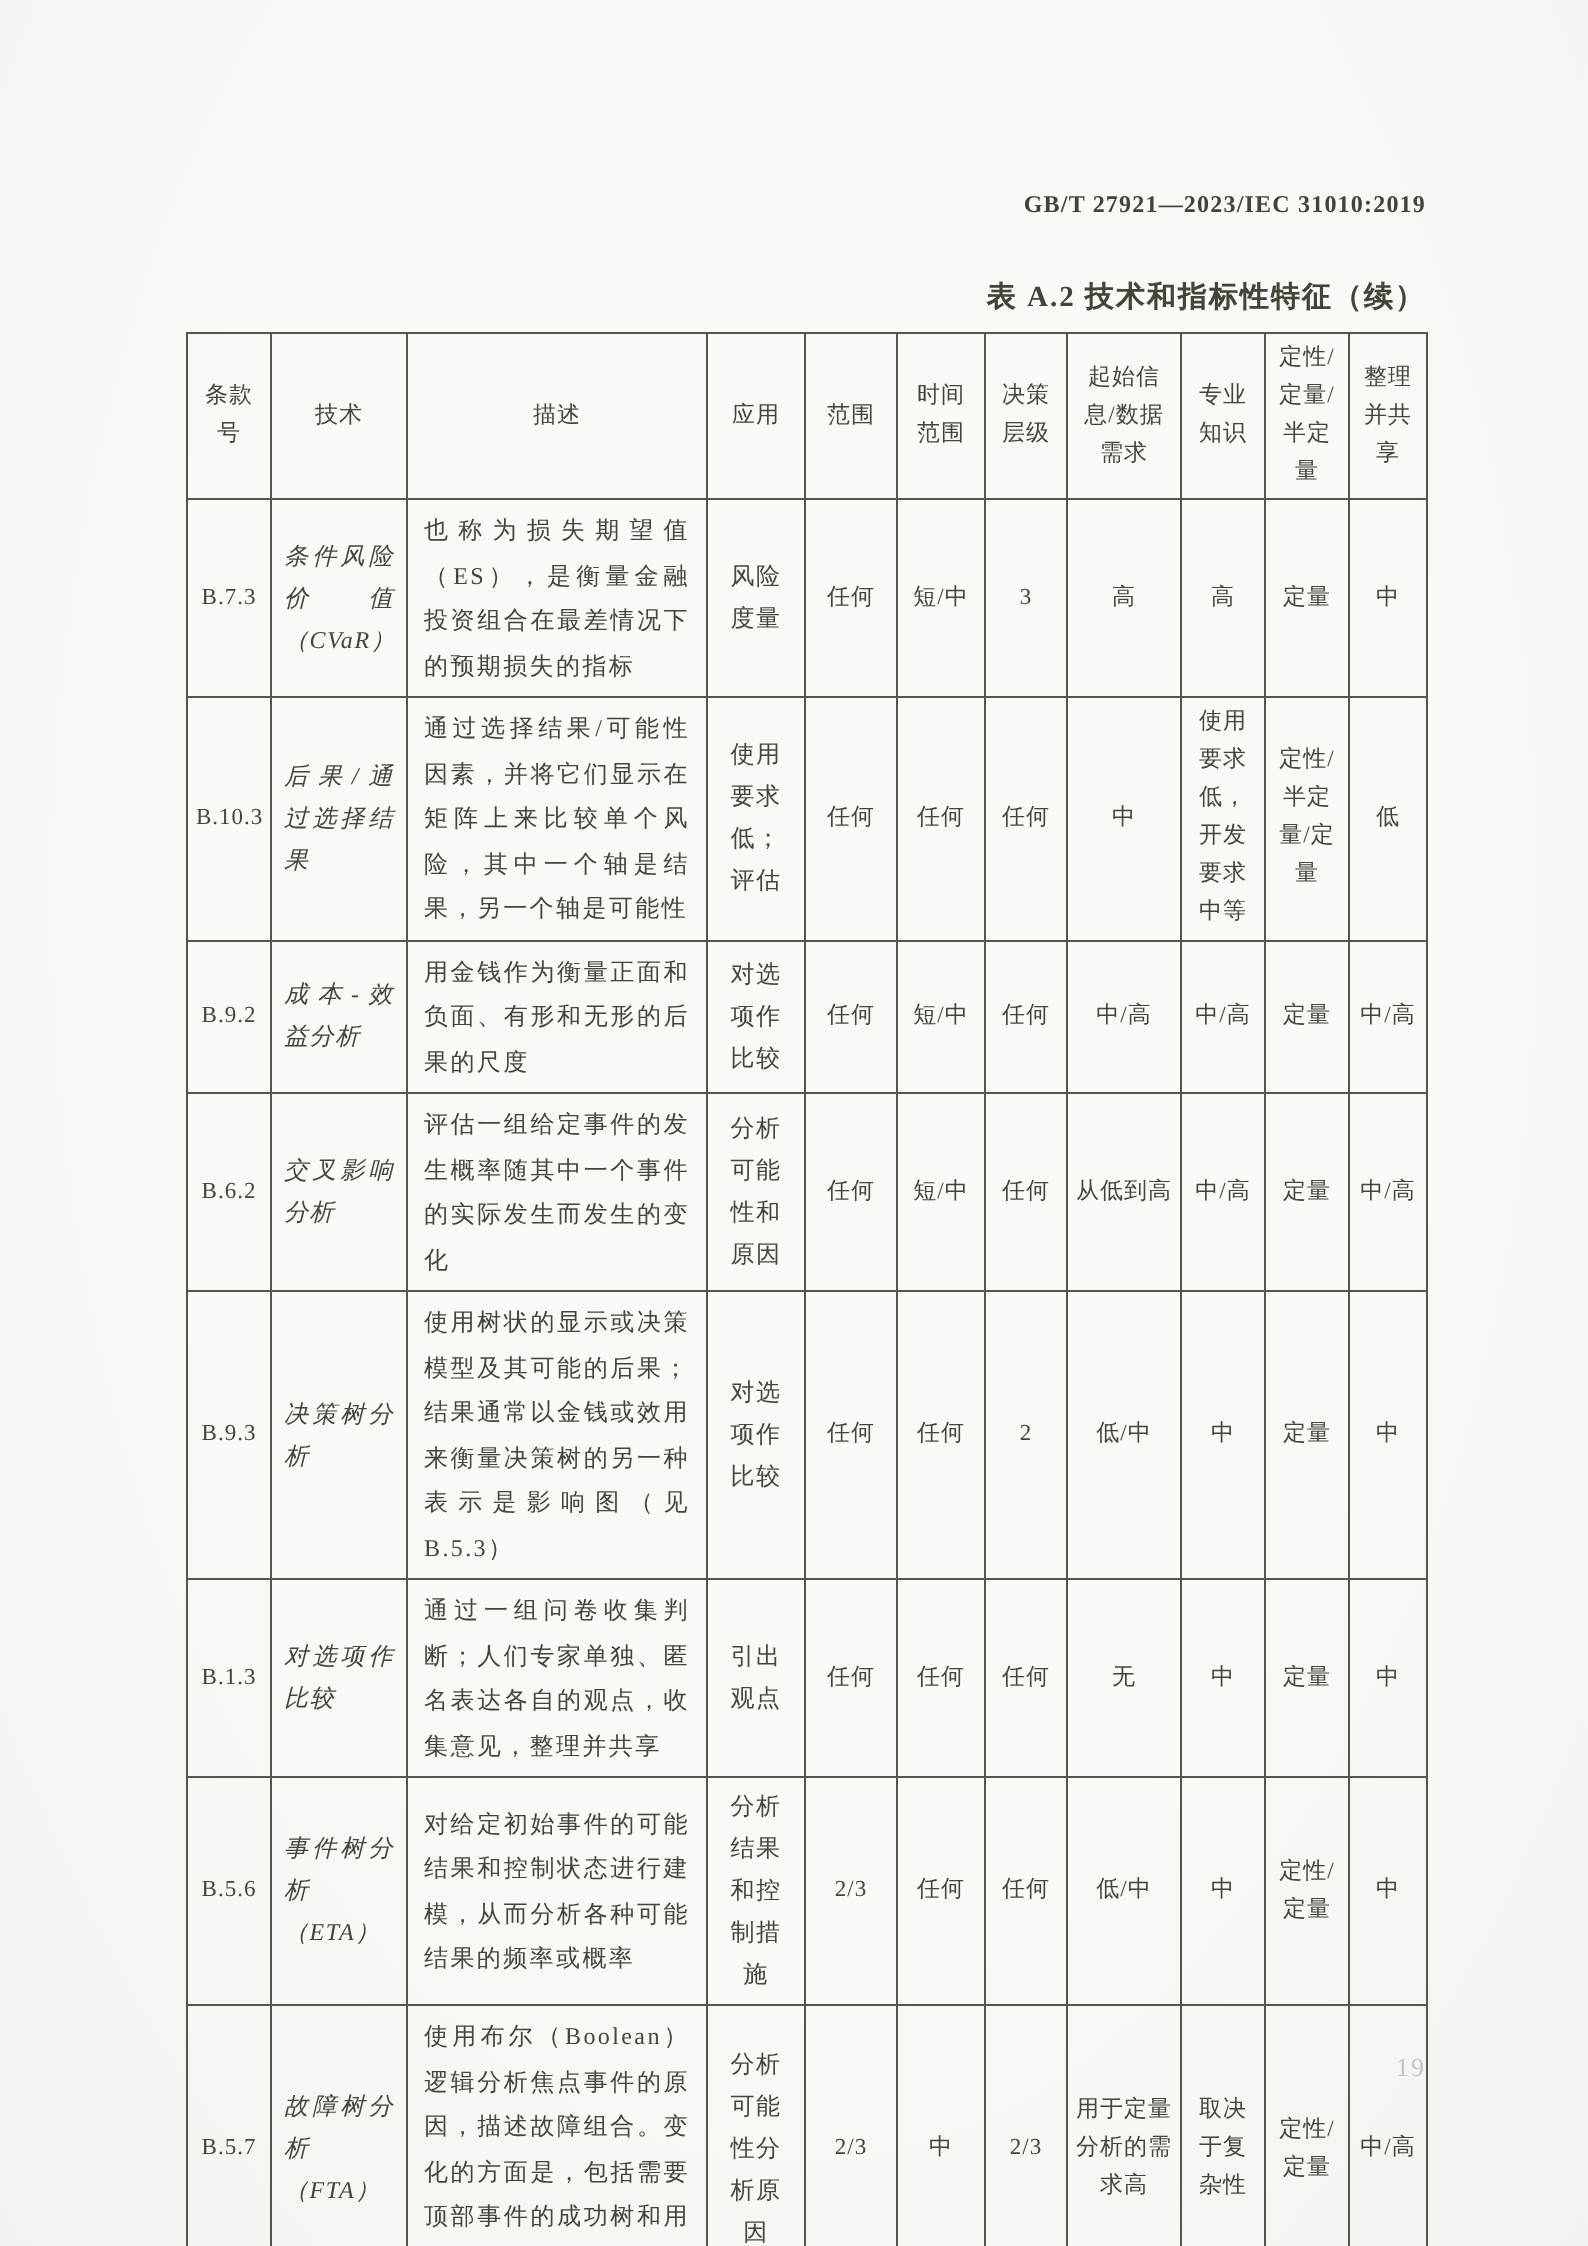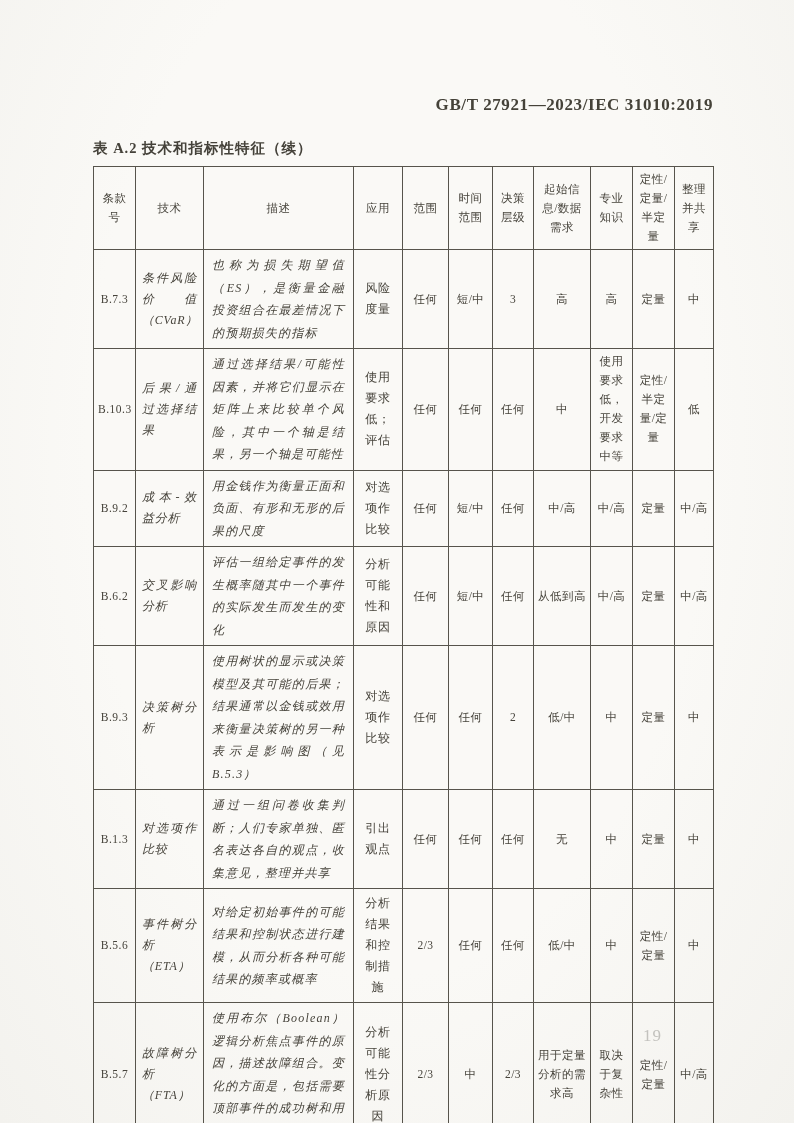--- a/index.html
+++ b/index.html
@@ -12,29 +12,29 @@
     color:#3f3d37;
   }
   .page{
     position:absolute;inset:0;
     background:
       radial-gradient(ellipse at 50% 40%, #faf9f6 55%, #f3f2ee 100%);
   }
   .doc-code{
     position:absolute;
     top:95px; right:81px;
-    font-size:17px;
+    font-size:12px;
     font-weight:bold;
     letter-spacing:0.6px;
     color:#454239;
   }
   .caption{
     position:absolute;
     top:139px; left:93px; width:620px;
-    text-align:left;
+    text-align:right;
     font-size:14.5px;
     font-weight:bold;
     letter-spacing:1px;
     color:#45423a;
   }
   table.spec{
     position:absolute;
     left:93px; top:166px;
     width:620px;
     border-collapse:collapse;
@@ -62,21 +62,20 @@
   table.spec tbody tr:nth-child(6){height:89px;}
   table.spec tbody tr:nth-child(7){height:93px;}
   table.spec tbody tr:nth-child(8){height:130px;}
   table.spec td.col-desc{
     text-align:justify;
     text-align-last:left;
     line-height:22.5px;
     padding:4px 8px;
     letter-spacing:1.2px;
     font-size:12px;
-    font-style:italic;
   }
   table.spec td.col-tech{
     text-align:justify;
     text-align-last:left;
     padding:4px 6px;
     line-height:21px;
     letter-spacing:0.8px;
     font-size:12px;
     font-style:italic;
   }
@@ -86,22 +85,22 @@
     line-height:21px;
     letter-spacing:0.8px;
     font-size:12px;
   }
   .col0{width:42px;} .col1{width:68px;} .col2{width:150px;}
   .col3{width:49px;} .col4{width:46px;} .col5{width:44px;}
   .col6{width:41px;} .col7{width:57px;} .col8{width:42px;}
   .col9{width:42px;} .col10{width:39px;}
   .page-number{
     position:absolute;
-    left:643px; top:1026px;
-    font-size:17px;
+    left:698px; top:1026px;
+    font-size:13px;
     color:#c3c2be;
     letter-spacing:1px;
   }
 </style>
 </head>
 <body>
 
 <div class="page">
   <div class="doc-code">GB/T 27921—2023/IEC 31010:2019</div>
   <div class="caption">表 A.2  技术和指标性特征（续）</div>

